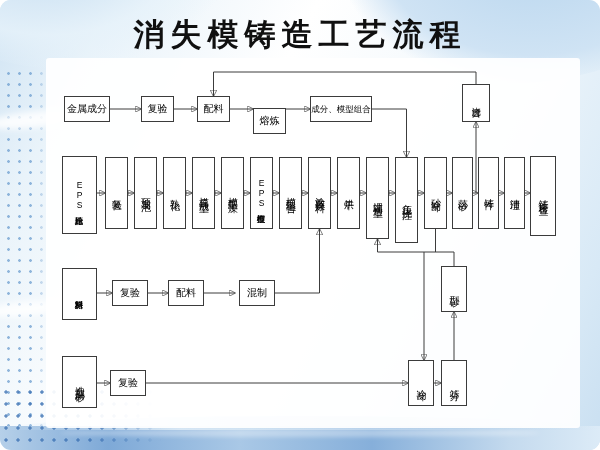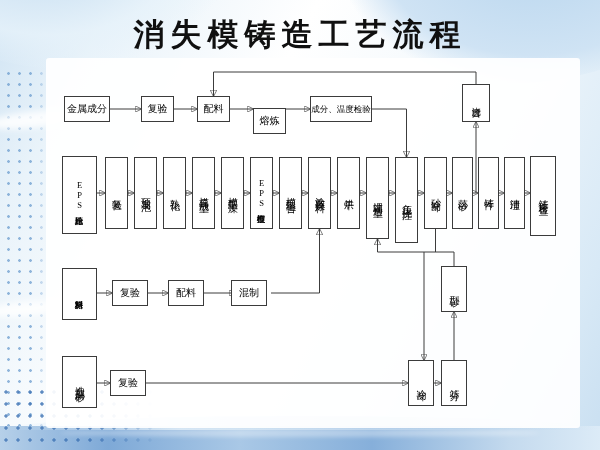--- a/index.html
+++ b/index.html
@@ -1,19 +1,20 @@
 <!DOCTYPE html>
 <html><head>
 <meta charset="utf-8">
 <style>
   html,body{margin:0;padding:0;background:#fff;}
   .slide{
     position:relative;width:600px;height:450px;overflow:hidden;
-    font-family:Liberation Serif, serif;color:#000;
+    font-family:Liberation Sans, sans-serif;color:#000;
     background:linear-gradient(118deg,#cfe3f3 0%,#e9f3fa 14%,#ffffff 38%,#f2f8fc 62%,#d8e9f6 88%,#c9dff1 100%);
+    border-radius:11px;
   }
   .corner-tl{position:absolute;top:-50px;left:-70px;width:300px;height:120px;border-radius:50%;
     background:radial-gradient(ellipse at 40% 0%,#c4dcf0 0%,rgba(230,242,250,.8) 50%,rgba(255,255,255,0) 72%);}
   .corner-tr{position:absolute;top:-46px;right:-60px;width:320px;height:130px;border-radius:50%;
     background:radial-gradient(ellipse at 60% 0%,#b9d6ee 0%,#cfe3f4 55%,rgba(255,255,255,0) 72%);}
   .dots-left{position:absolute;left:3px;top:68px;width:46px;height:375px;opacity:.75;
     background-image:radial-gradient(circle,#6f9fd0 1.1px,rgba(0,0,0,0) 1.6px);
     background-size:11px 11px;
     -webkit-mask-image:linear-gradient(90deg,#000 65%,transparent);mask-image:linear-gradient(90deg,#000 65%,transparent);}
   .streak{position:absolute;background:rgba(255,255,255,.85);border-radius:50%;filter:blur(3px);}
@@ -104,21 +105,21 @@
     <path d="M435.5 229 V252"></path>
     <path d="M424 252 V360" marker-end="url(#ar)"></path>
   </svg>
 
   <div class="boxes">
 
     <div class="fbox" style="left:64px;top:96px;width:46px;height:26px">金属成分</div>
     <div class="fbox" style="left:141px;top:96px;width:33px;height:26px">复验</div>
     <div class="fbox" style="left:197px;top:96px;width:33px;height:26px">配料</div>
     <div class="fbox" style="left:253px;top:108px;width:33px;height:26px">熔炼</div>
-    <div class="fbox small" style="left:310px;top:96px;width:62px;height:26px">成分、温度检验</div>
+    <div class="fbox small" style="left:310px;top:96px;width:62px;height:26px">成分、模型组合</div>
     <div class="fbox v" style="left:462px;top:84px;width:28px;height:38px;font-size:9px">浇冒口</div>
 
     <div class="fbox v tiny" style="left:62px;top:156px;width:35px;height:78px">EPS原始珠粒</div>
     <div class="fbox v" style="left:105px;top:157px;width:23px;height:72px">复验</div>
     <div class="fbox v" style="left:134px;top:157px;width:23px;height:72px">预发泡</div>
     <div class="fbox v" style="left:163px;top:157px;width:23px;height:72px">熟化</div>
     <div class="fbox v" style="left:192px;top:157px;width:23px;height:72px">模具成型</div>
     <div class="fbox v" style="left:221px;top:157px;width:23px;height:72px">模型干燥</div>
     <div class="fbox v tiny" style="left:250px;top:157px;width:23px;height:72px">EPS模型检查</div>
     <div class="fbox v" style="left:279px;top:157px;width:23px;height:72px">模型组合</div>
@@ -128,21 +129,21 @@
     <div class="fbox v" style="left:395px;top:157px;width:23px;height:86px">负压浇注</div>
     <div class="fbox v" style="left:424px;top:157px;width:23px;height:72px">砂冷却</div>
     <div class="fbox v" style="left:452px;top:157px;width:21px;height:72px">落砂</div>
     <div class="fbox v" style="left:478px;top:157px;width:21px;height:72px">铸件</div>
     <div class="fbox v" style="left:504px;top:157px;width:21px;height:72px">清理</div>
     <div class="fbox v" style="left:530px;top:156px;width:26px;height:80px">铸件检查</div>
 
     <div class="fbox v tiny" style="left:62px;top:268px;width:35px;height:52px">涂料原材料</div>
     <div class="fbox" style="left:112px;top:280px;width:36px;height:26px">复验</div>
     <div class="fbox" style="left:168px;top:280px;width:36px;height:26px">配料</div>
-    <div class="fbox" style="left:231px;top:280px;width:36px;height:26px">混制</div>
+    <div class="fbox" style="left:239px;top:280px;width:36px;height:26px">混制</div>
 
     <div class="fbox v" style="left:62px;top:356px;width:35px;height:52px">造型新砂</div>
     <div class="fbox" style="left:110px;top:370px;width:36px;height:26px">复验</div>
     <div class="fbox v" style="left:408px;top:360px;width:26px;height:46px">冷却</div>
     <div class="fbox v" style="left:441px;top:360px;width:26px;height:46px">筛分</div>
     <div class="fbox v" style="left:441px;top:266px;width:26px;height:46px">型砂</div>
   </div>
 
 </div>
 

